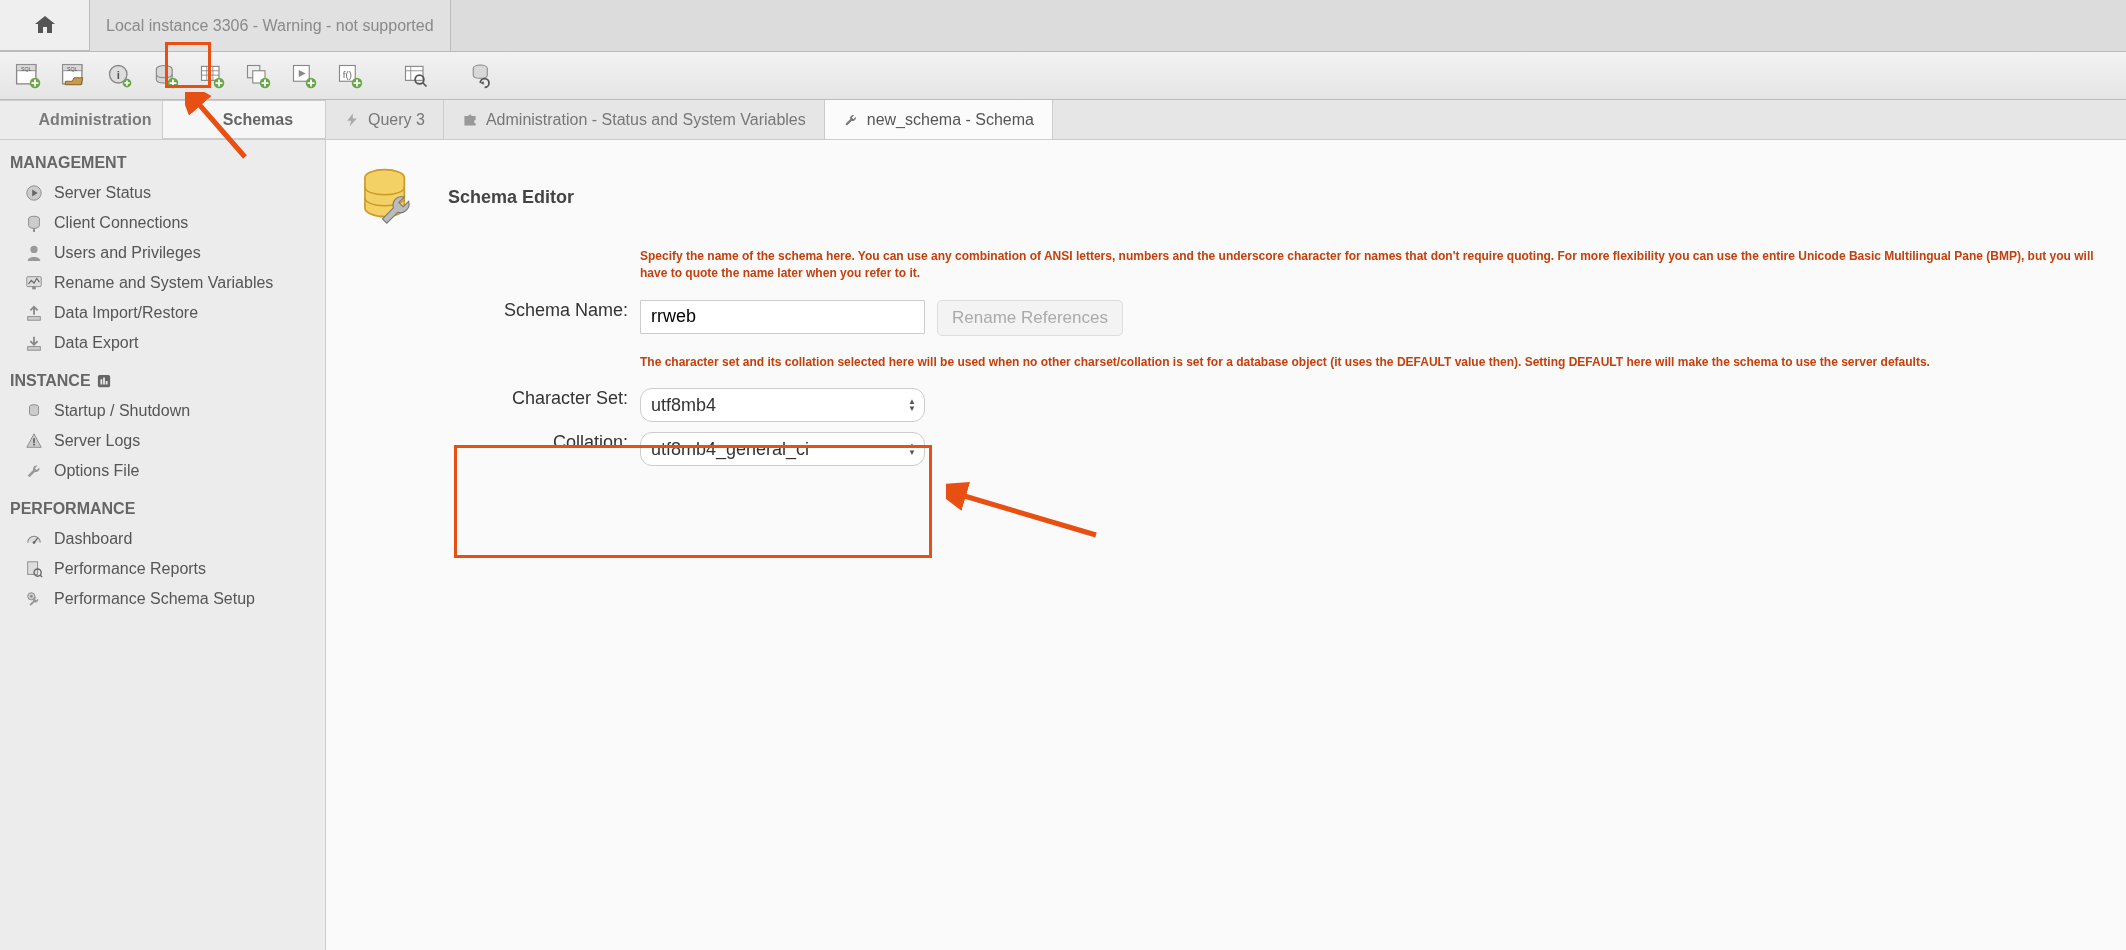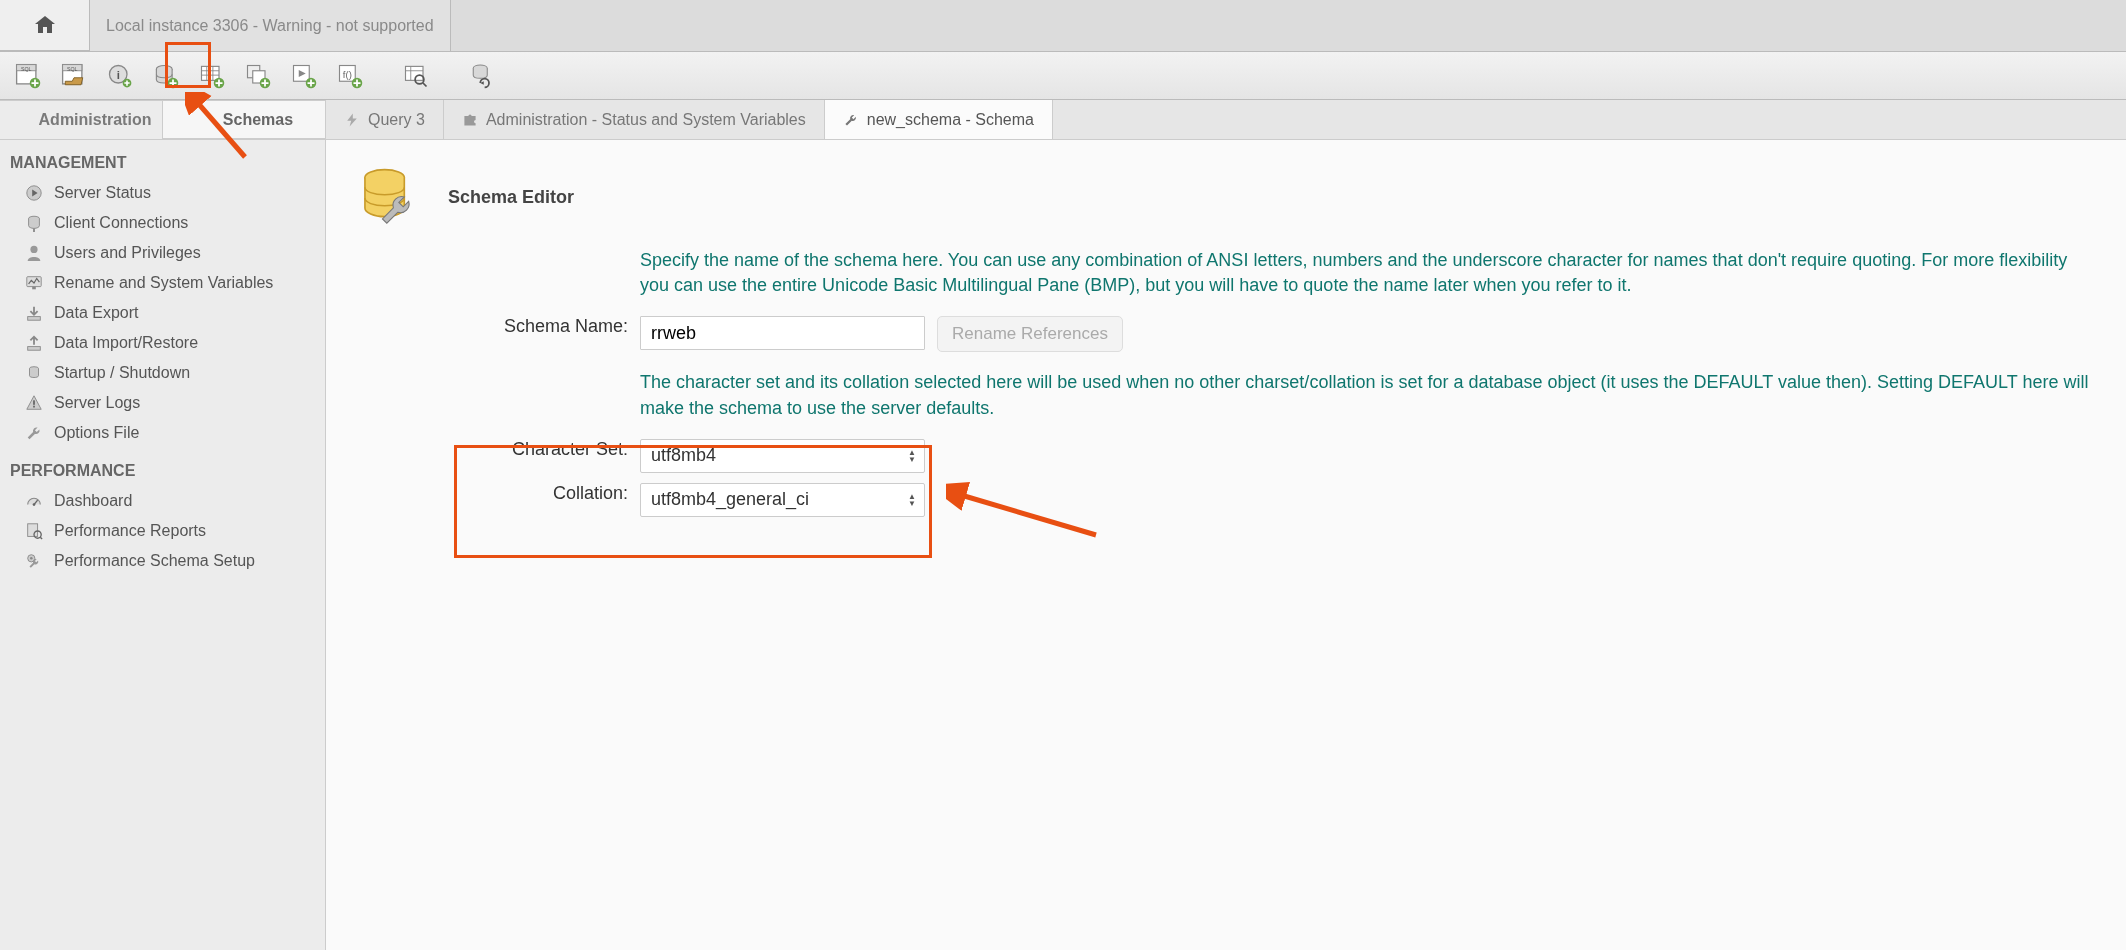--- a/index.html
+++ b/index.html
@@ -183,25 +183,26 @@
     .schema-icon-big {
       width: 70px;
       height: 70px;
     }
     .editor-title {
       font-size: 18px;
       font-weight: 700;
       color: #444;
     }
     .help-text {
-      font-size: 18px;
-      color: #0f766e;
+      font-size: 12px;
+      color: #c2410c;
       margin-left: 286px;
       margin-bottom: 18px;
       line-height: 1.4;
+      font-weight: bold;
     }
     .form-row {
       display: flex;
       gap: 12px;
       margin-left: 130px;
       margin-bottom: 10px;
     }
     .form-label {
       font-size: 18px;
       color: #333;
@@ -219,21 +220,21 @@
     }
     .dropdown {
       width: 285px;
       height: 34px;
       display: flex;
       align-items: center;
       justify-content: space-between;
       padding: 4px 8px 4px 10px;
       font-size: 18px;
       border: 1px solid #ccc;
-      border-radius: 2px;
+      border-radius: 12px;
       background: #fff;
       cursor: pointer;
     }
     .dropdown-arrows {
       display: flex;
       flex-direction: column;
       align-items: center;
       font-size: 8px;
       color: #555;
       line-height: 7px;
@@ -408,36 +409,43 @@
             <rect x="2" y="3" width="16" height="11" fill="#ddd" stroke="#888" rx="1"></rect>
             <polyline points="4,11 7,7 10,10 13,5 16,9" fill="none" stroke="#666" stroke-width="1.3"></polyline>
             <rect x="8" y="14" width="4" height="3" fill="#888"></rect>
           </svg>
       </span>
       <span>Rename and System Variables</span>
     </div>
     <div class="nav-item">
       <span class="nav-icon">
         <svg viewBox="0 0 20 20">
+            <path d="M10 12 V3 M6 7 L10 3 L14 7" fill="none" stroke="#888" stroke-width="2"></path>
+            <rect x="3" y="14" width="14" height="4" fill="#ccc" stroke="#888"></rect>
+          </svg>
+      </span>
+      <span>Data Import/Restore</span>
+    </div>
+    <div class="nav-item">
+      <span class="nav-icon">
+        <svg viewBox="0 0 20 20">
             <path d="M10 3 V12 M6 8 L10 12 L14 8" fill="none" stroke="#888" stroke-width="2"></path>
             <rect x="3" y="14" width="14" height="4" fill="#ccc" stroke="#888"></rect>
           </svg>
       </span>
       <span>Data Export</span>
     </div>
-    <div class="nav-item">
-      <span class="nav-icon">
-        <svg viewBox="0 0 20 20">
-            <path d="M10 12 V3 M6 7 L10 3 L14 7" fill="none" stroke="#888" stroke-width="2"></path>
-            <rect x="3" y="14" width="14" height="4" fill="#ccc" stroke="#888"></rect>
-          </svg>
-      </span>
-      <span>Data Import/Restore</span>
-    </div>
-
+
+    <div class="section-header">
+      <span>INSTANCE</span>
+      <svg viewBox="0 0 16 16" width="14" height="14">
+          <rect x="1" y="1" width="14" height="14" rx="2" fill="#666"></rect>
+          <path d="M5 12 V6 M8 12 V4 M11 12 V8" stroke="#eee" stroke-width="2"></path>
+        </svg>
+    </div>
     <div class="nav-item">
       <span class="nav-icon">
         <svg viewBox="0 0 20 20">
             <ellipse cx="10" cy="5" rx="5" ry="2" fill="#ccc" stroke="#888"></ellipse>
             <path d="M5 5 V13 C5 14.2 7.2 15 10 15 C12.8 15 15 14.2 15 13 V5" fill="#ccc" stroke="#888"></path>
           </svg>
       </span>
       <span>Startup / Shutdown</span>
     </div>
     <div class="nav-item">

